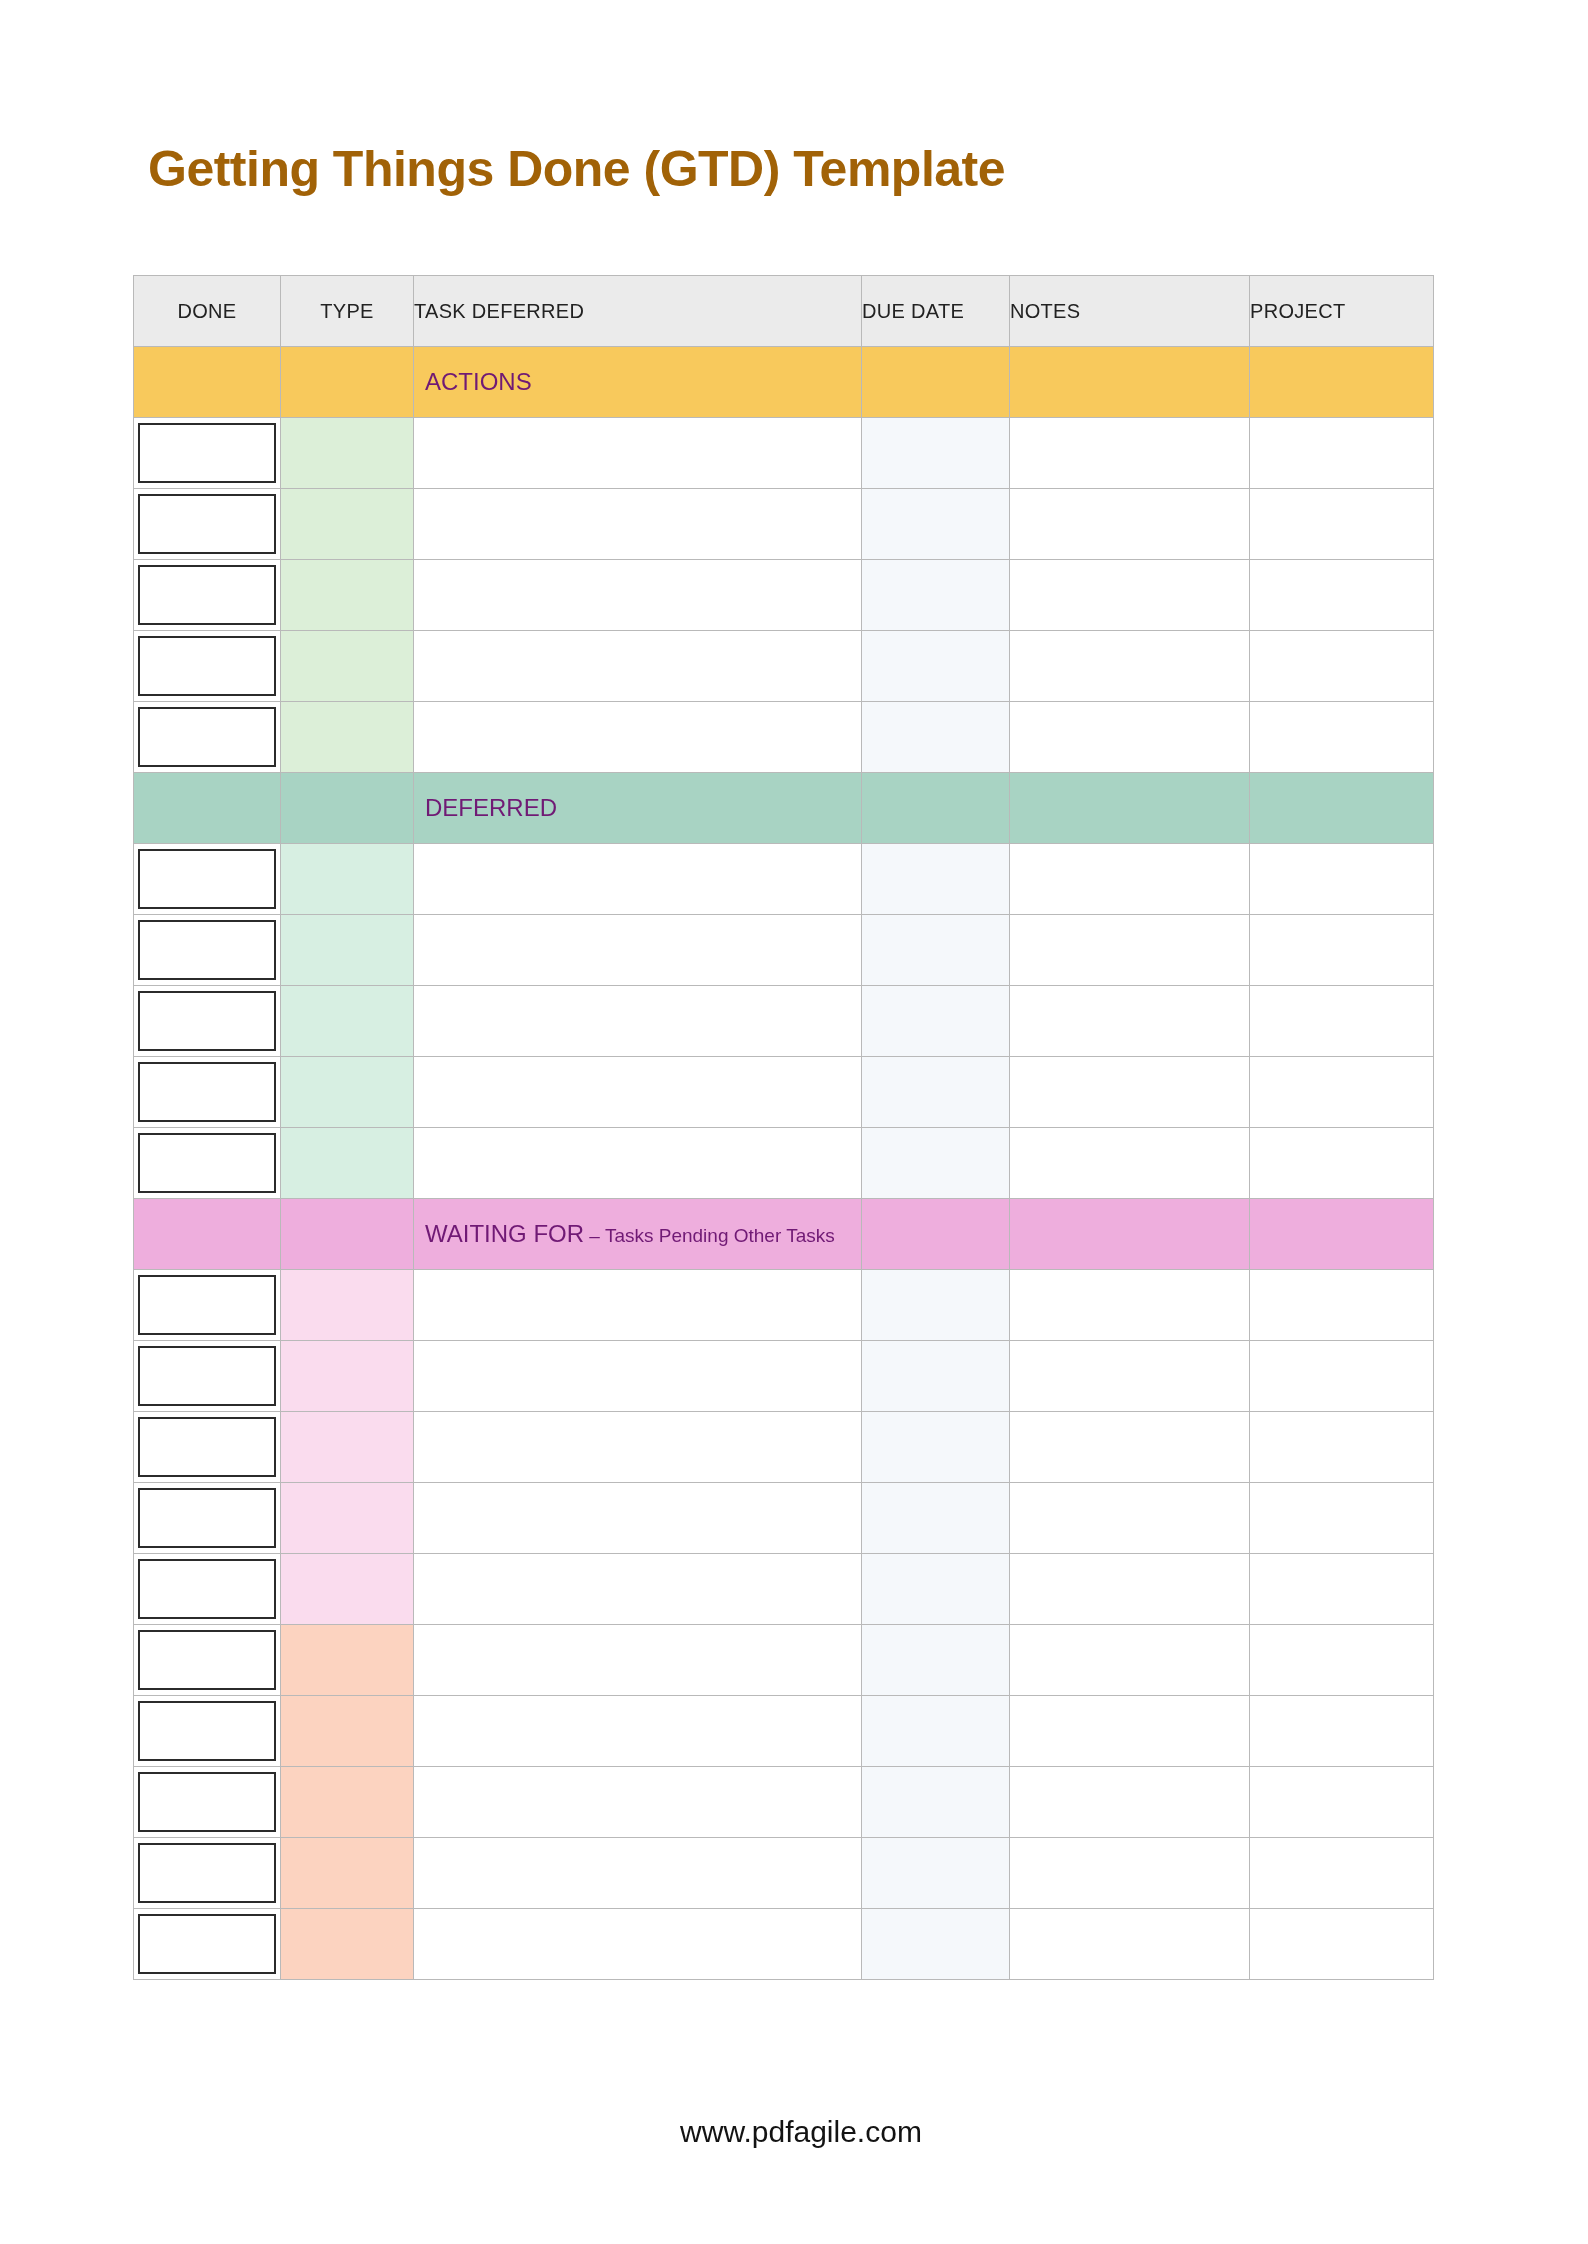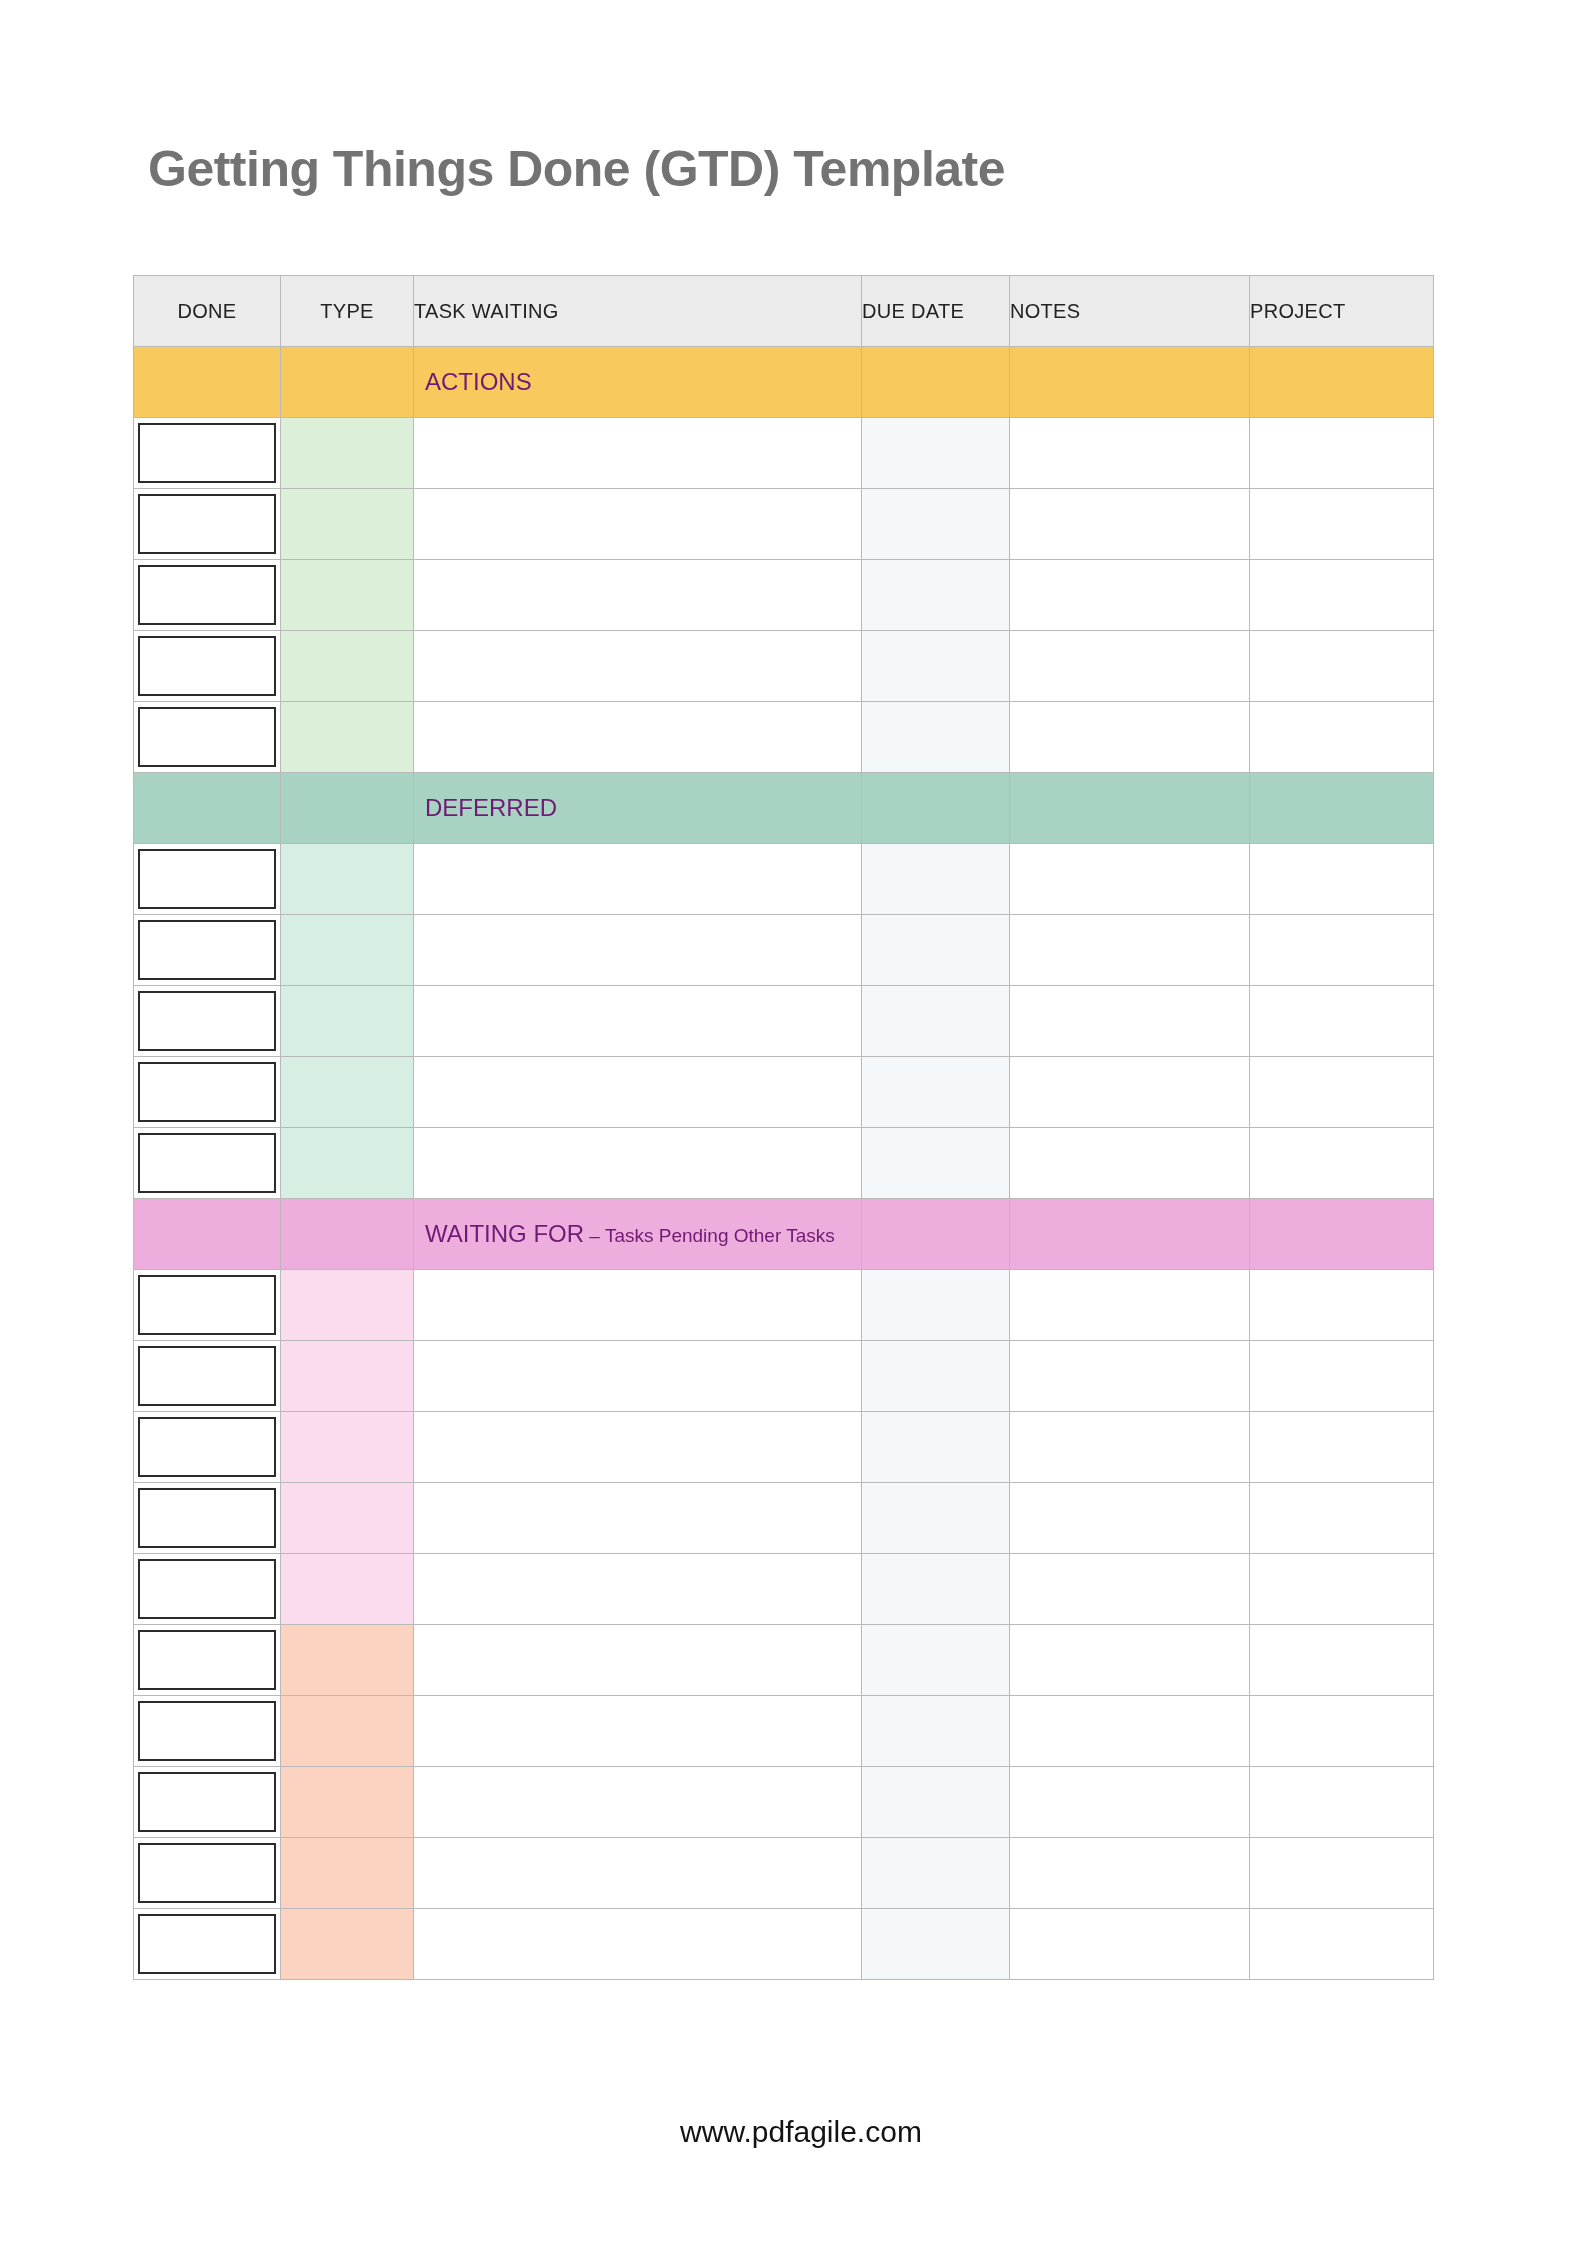--- a/index.html
+++ b/index.html
@@ -20,21 +20,21 @@
     height: 2244px;
     box-sizing: border-box;
   }
   .title {
     position: absolute;
     left: 148px;
     top: 140px;
     font-size: 50px;
     font-weight: 700;
     letter-spacing: -0.5px;
-    color: #737373;
+    color: #a16207;
     white-space: nowrap;
   }
   .table-wrap {
     position: absolute;
     left: 133px;
     top: 275px;
     width: 1300px;
   }
   table.gtd {
     border-collapse: collapse;
@@ -138,21 +138,21 @@
           <col class="c-type">
           <col class="c-task">
         <col class="c-due">
           <col class="c-notes">
           <col class="c-proj">
       </colgroup>
       <thead>
         <tr>
           <th class="center">DONE</th>
           <th class="center">TYPE</th>
-          <th>TASK WAITING</th>
+          <th>TASK DEFERRED</th>
           <th>DUE DATE</th>
           <th>NOTES</th>
           <th>PROJECT</th>
         </tr>
       </thead>
       <tbody>
           <tr class="section sec-actions">
             <td></td>
             <td></td>
             <td class="label-cell"><span>ACTIONS</span></td>

